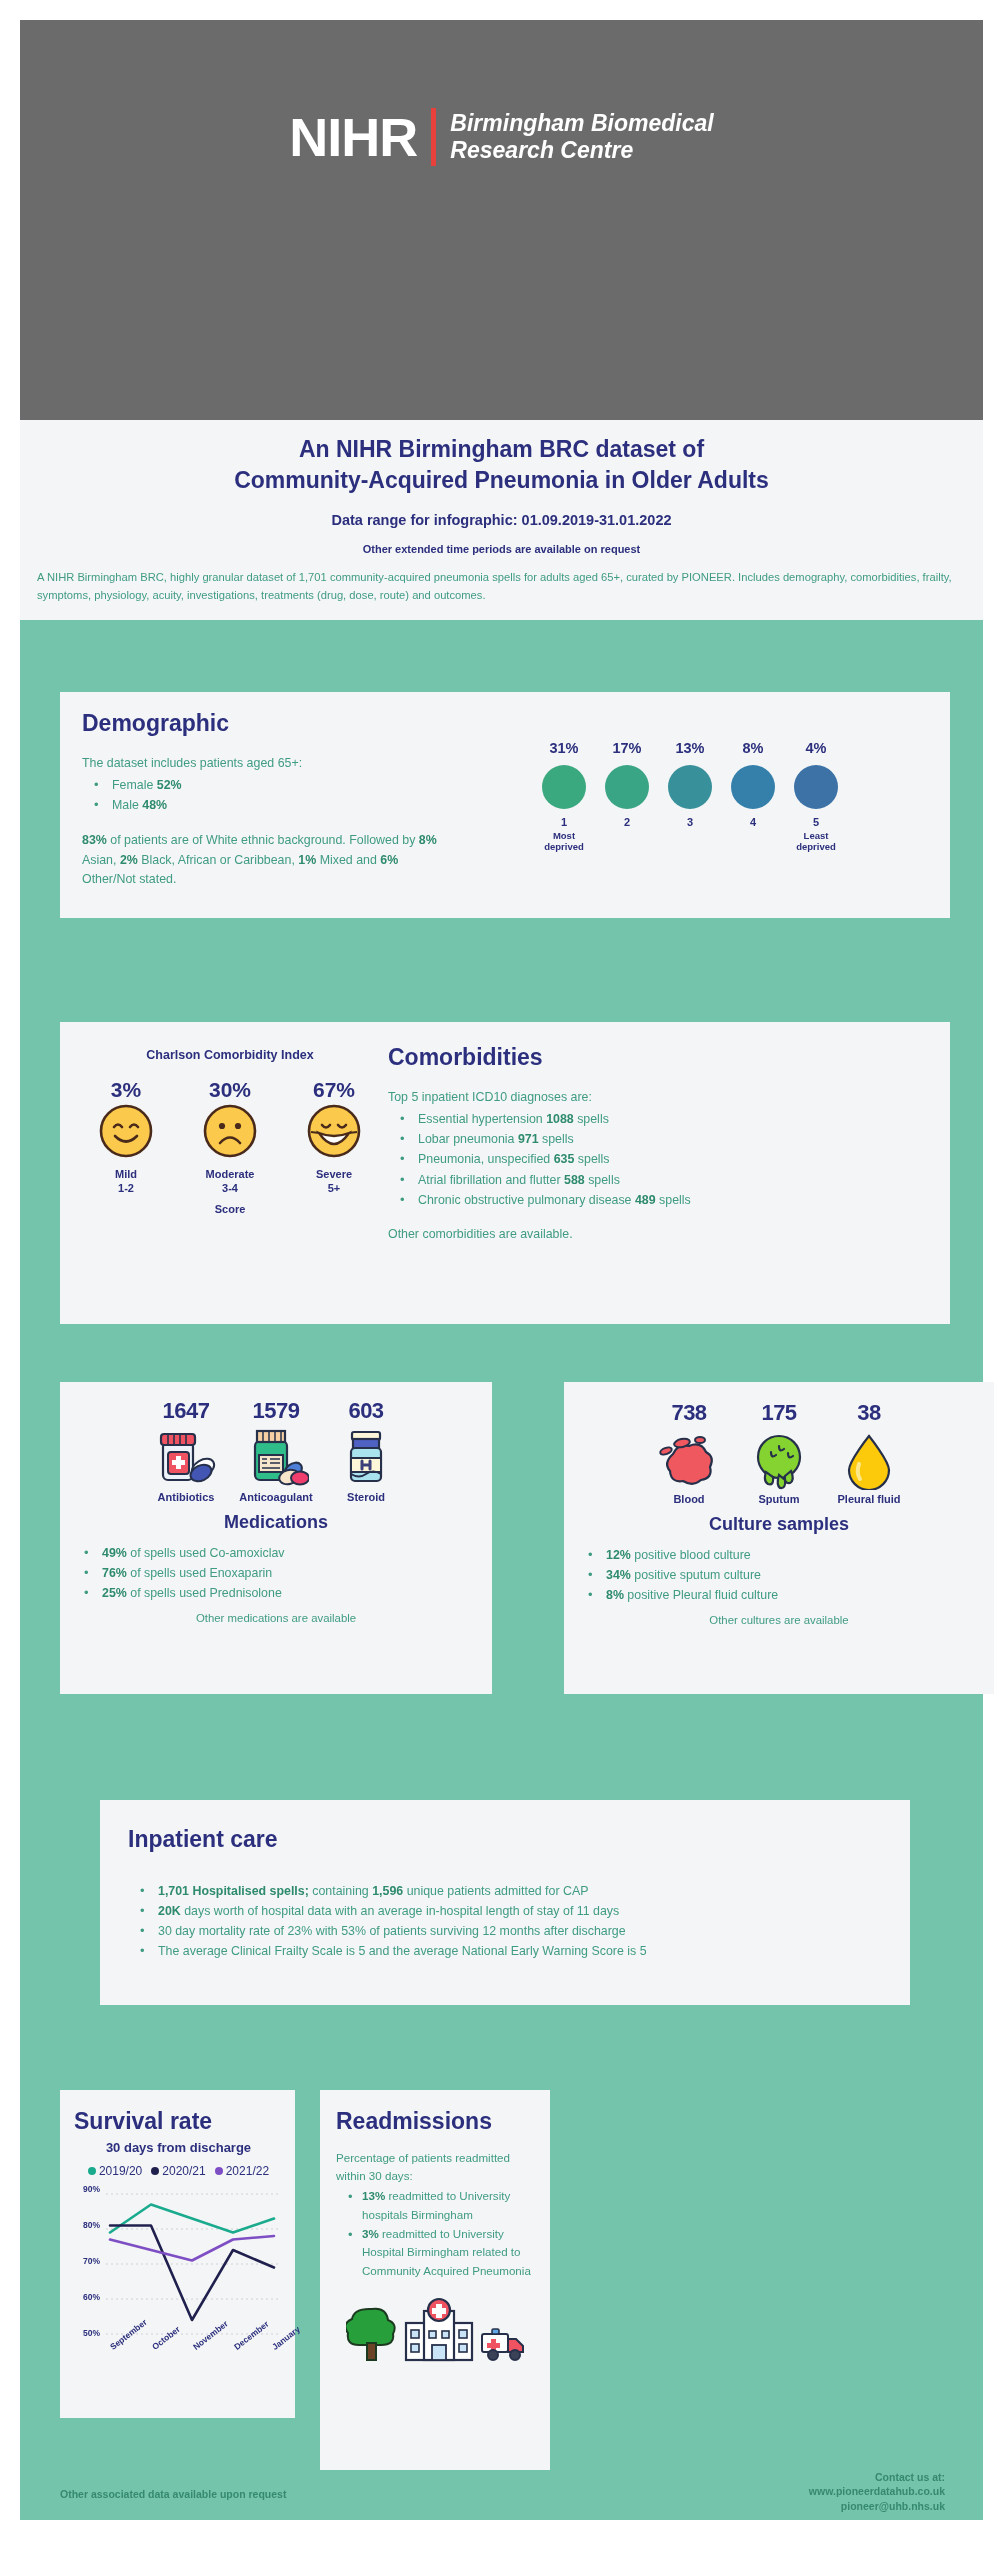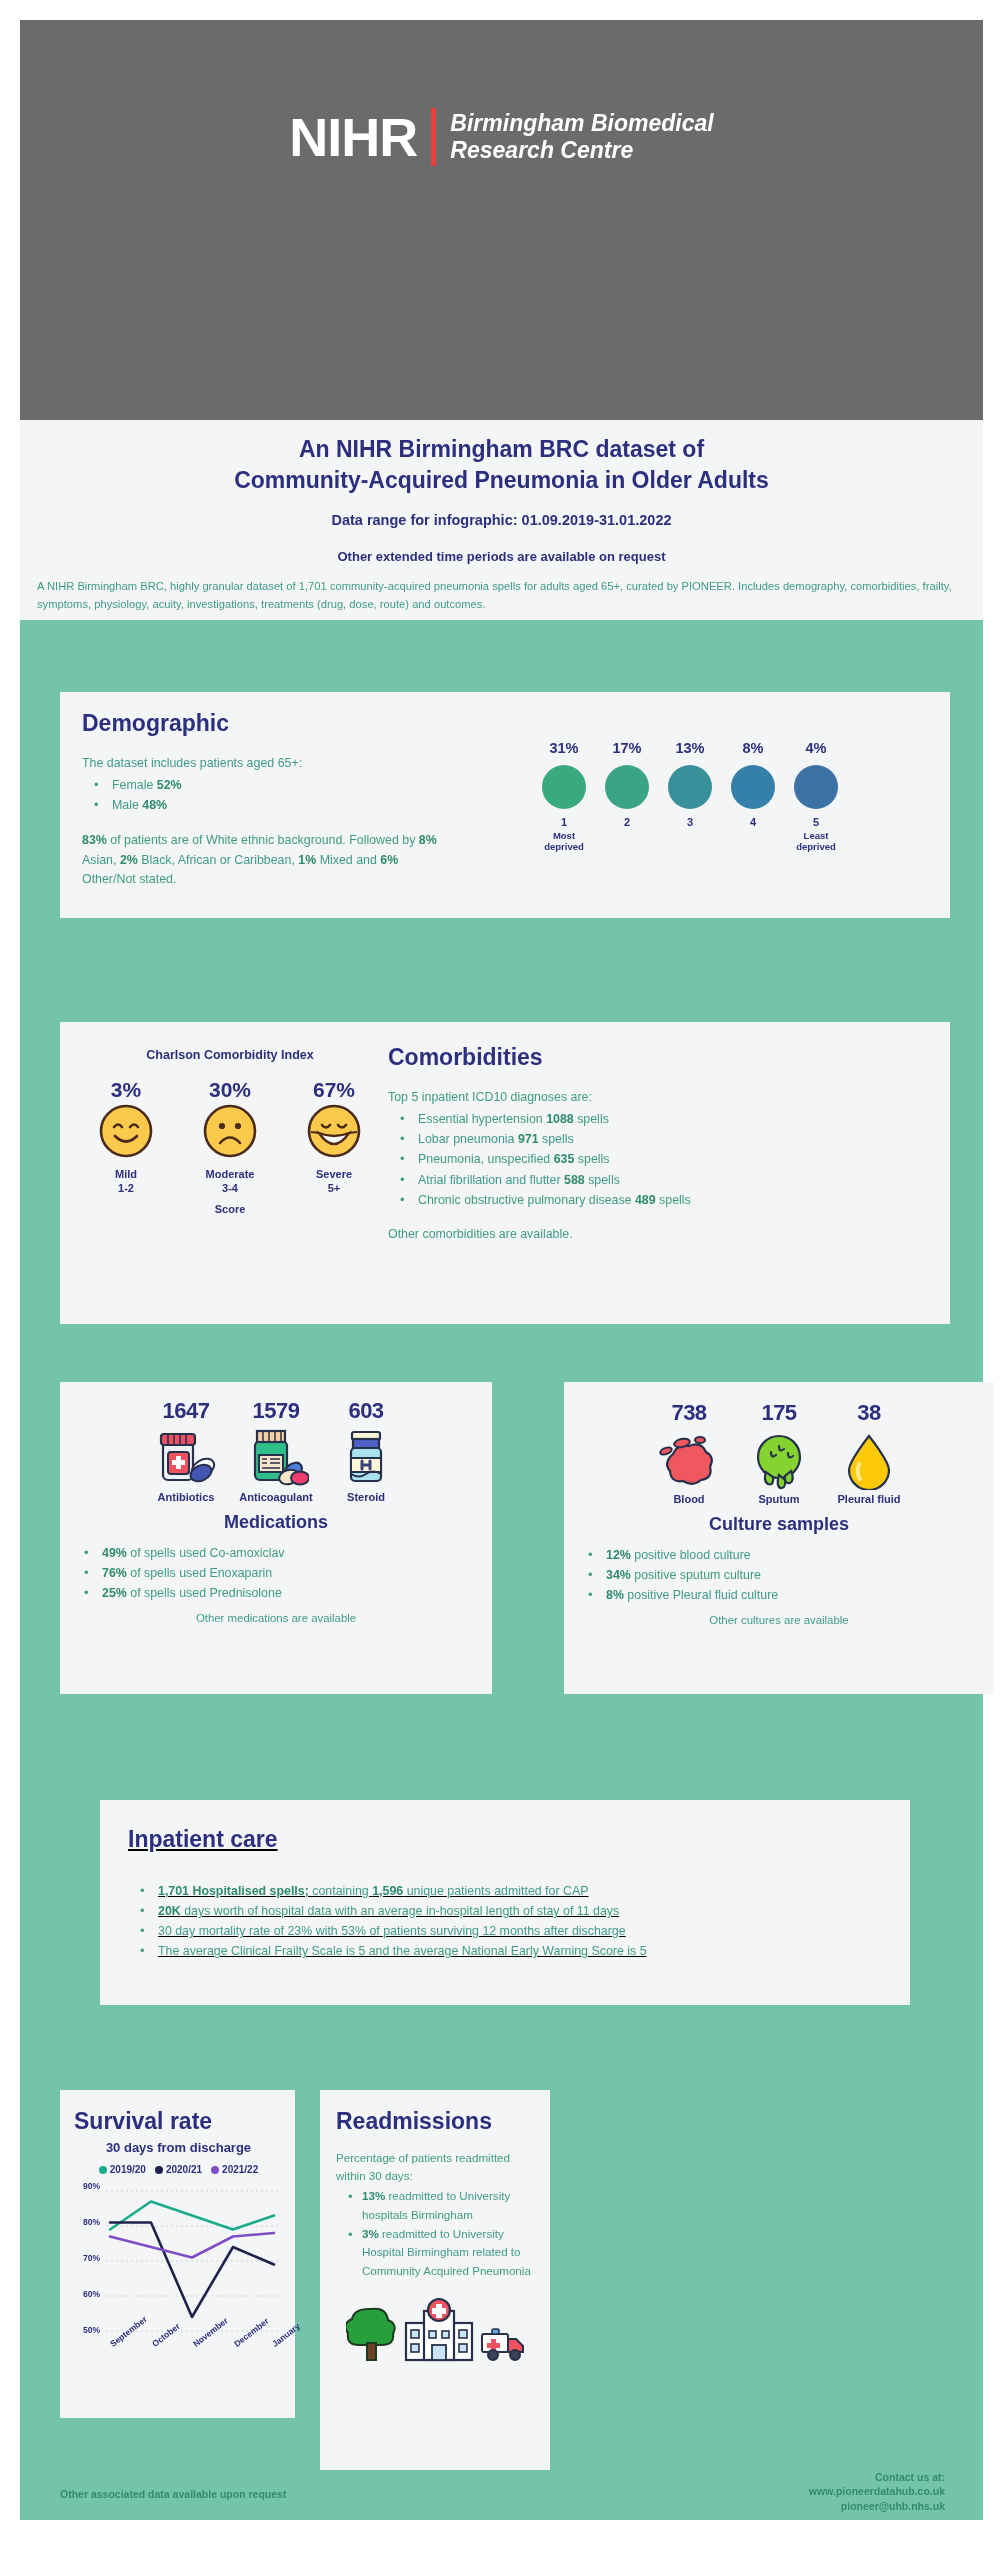--- a/index.html
+++ b/index.html
@@ -45,21 +45,21 @@
   
   .titleblock {
     position: absolute; left: 20px; top: 420px;
     width: 963px; height: 200px; background: #f4f5f6;
     text-align: center; padding-top: 14px;
   }
   .ttl {
     color: #2b2f7d; font-size: 23px; font-weight: bold; line-height: 1.35;
   }
   .daterange { color: #2b2f7d; font-size: 14.5px; font-weight: bold; margin-top: 16px; }
-  .dateextra { color: #2b2f7d; font-size: 13px; font-weight: bold; margin-top: 21px; }
+  .dateextra { color: #2b2f7d; font-size: 11px; font-weight: bold; margin-top: 15px; }
   .intro {
     color: #3f9c82; font-size: 11.2px; line-height: 1.6;
     text-align: left; padding: 0 17px; margin-top: 14px;
   }
 
   
   .body-bg {
     position: absolute; left: 20px; top: 620px;
     width: 963px; height: 1900px; background: #74c4ab;
   }
@@ -102,21 +102,21 @@
   .trio-num { color: #2b2f7d; font-size: 22px; font-weight: bold; letter-spacing: -0.5px; }
   .trio-lab { color: #2b2f7d; font-size: 11px; font-weight: bold; margin-top: 3px; }
   .trio-ico { height: 62px; display: flex; align-items: flex-end; justify-content: center; margin-top: 2px; }
   .panel-h { color: #2b2f7d; font-size: 18px; font-weight: bold; text-align: center; margin-top: 9px; }
   .foot-note { color: #3f9c82; font-size: 11.4px; text-align: center; margin-top: 9px; }
 
   
   .legend { display: flex; justify-content: center; gap: 9px; margin-top: 9px; }
   .leg-it { display: flex; align-items: center; gap: 3px; }
   .leg-dot { width: 8px; height: 8px; border-radius: 50%; }
-  .leg-lab { color: #2b2f7d; font-size: 10px; font-weight: bold; }
+  .leg-lab { color: #2b2f7d; font-size: 12px; font-weight: normal; }
   .chart-wrap { position: relative; margin-top: 6px; }
   .ylab { position: absolute; color: #2b2f7d; font-size: 8.5px; font-weight: bold;
           text-align: right; width: 26px; }
   .xlab { position: absolute; color: #2b2f7d; font-size: 8.5px; font-weight: bold;
           transform: rotate(-38deg); transform-origin: left top; white-space: nowrap; }
   .chartsub { color: #2b2f7d; font-size: 13px; font-weight: bold; text-align: center; margin-top: 5px; }
 
   
   .footer-left {
     position: absolute; left: 60px; top: 2488px;
@@ -353,21 +353,21 @@
     <div class="panel-h">Culture samples</div>
     <ul class="g" style="margin-top:10px; padding-left:12px;">
       <li><b>12%</b> positive blood culture</li>
       <li><b>34%</b> positive sputum culture</li>
       <li><b>8%</b> positive Pleural fluid culture</li>
     </ul>
     <div class="foot-note">Other cultures are available</div>
   </div>
 
   <div class="card" style="left:100px; top:1800px; width:810px; height:205px;">
-    <div style="padding:26px 30px 0 28px;text-decoration:underline;">
+    <div style="padding:26px 30px 0 28px;">
       <h2 class="sect">Inpatient care</h2>
       <ul class="g" style="margin-top:28px;">
         <li><b>1,701 Hospitalised spells;</b> containing <b>1,596</b> unique patients admitted for CAP</li>
         <li><b>20K</b> days worth of hospital data with an average in-hospital length of stay of 11 days</li>
         <li>30 day mortality rate of 23% with 53% of patients surviving 12 months after discharge</li>
         <li>The average Clinical Frailty Scale is 5 and the average National Early Warning Score is 5</li>
       </ul>
     </div>
   </div>
 

